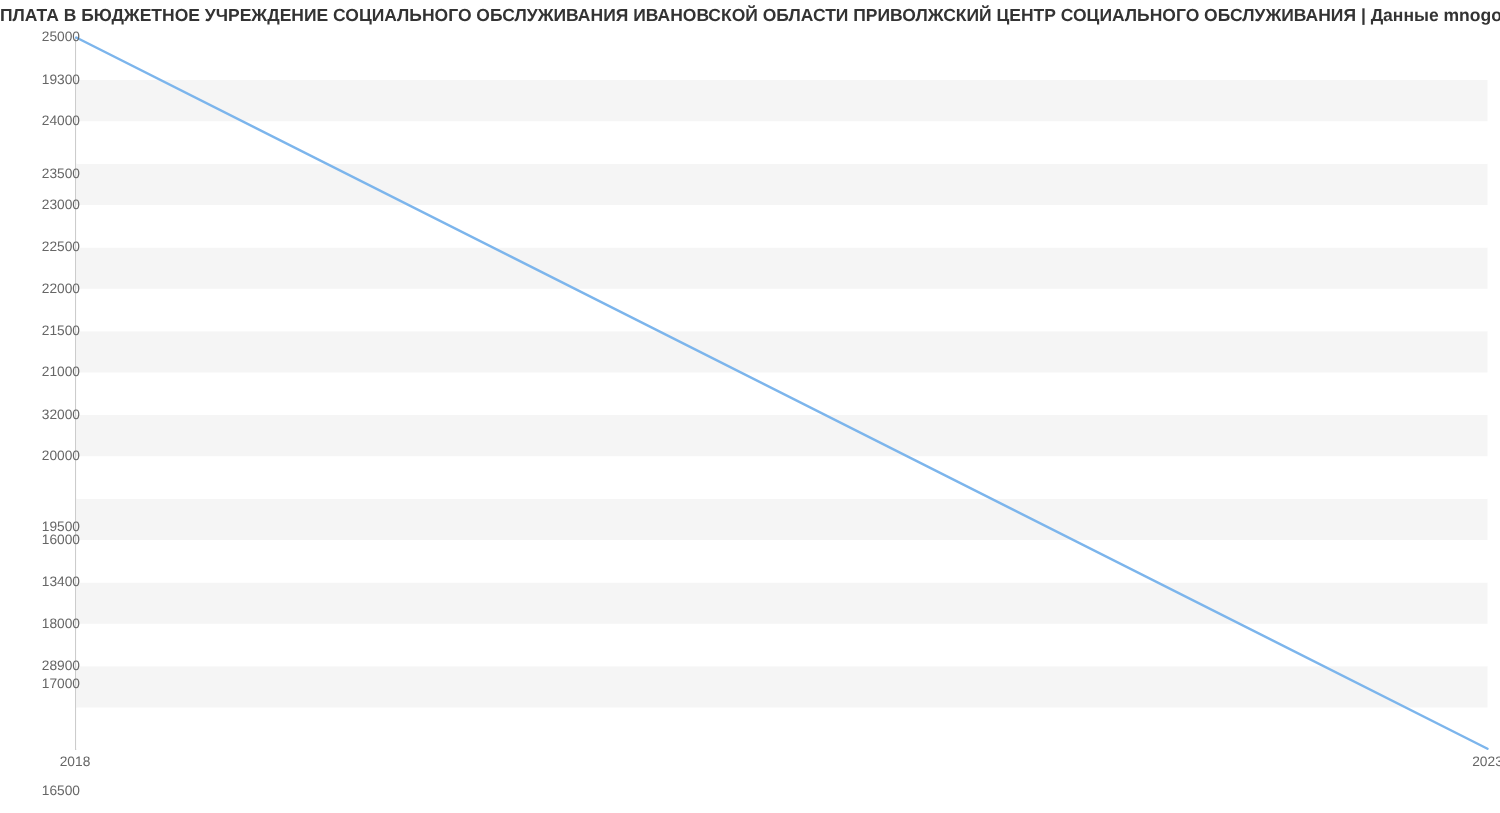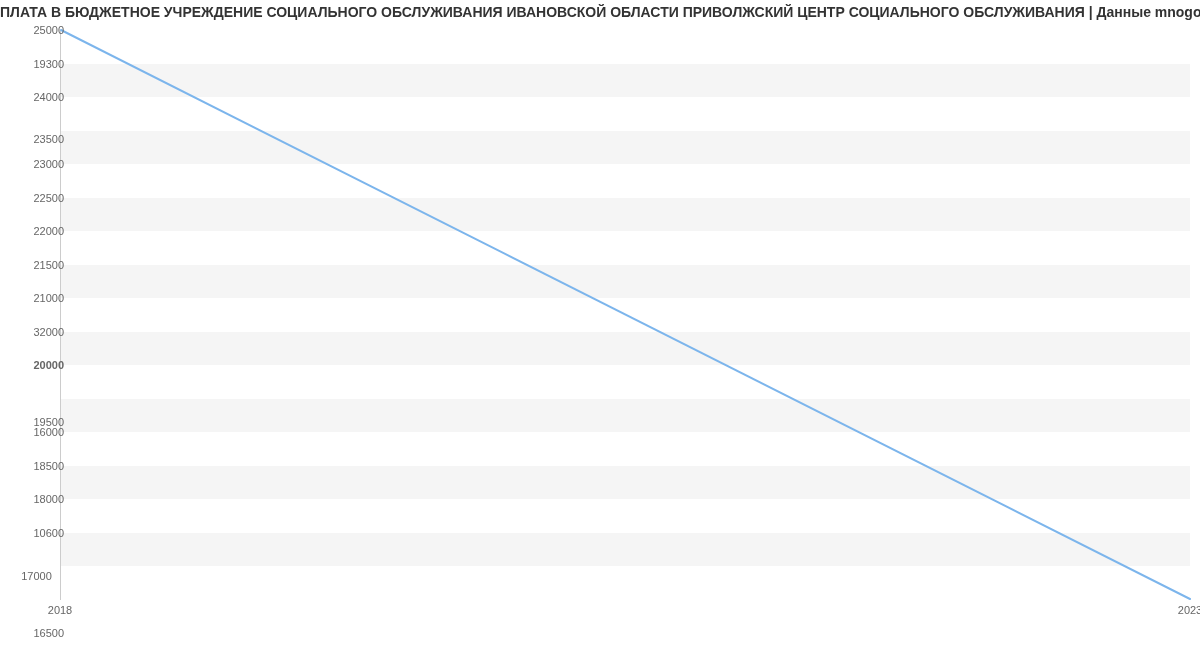--- a/index.html
+++ b/index.html
@@ -98,27 +98,27 @@
       <div class="band" style="top: 134.118px; height: 33.5294px; background: rgb(255, 255, 255);"></div>
       <div class="band" style="top: 100.588px; height: 33.5294px; background: rgb(245, 245, 245);"></div>
       <div class="band" style="top: 67.0588px; height: 33.5294px; background: rgb(255, 255, 255);"></div>
       <div class="band" style="top: 33.5294px; height: 33.5294px; background: rgb(245, 245, 245);"></div>
       <div class="band" style="top: 0px; height: 33.5294px; background: rgb(255, 255, 255);"></div>
     <svg class="line-layer" viewBox="0 0 1130 570" preserveAspectRatio="none">
       <path class="series-path" d="M0.00 0.00 L1130.00 570.00" stroke="#7cb5ec"></path>
     </svg>
   </div>
 <div class="y-tick" style="top: 633px;">16500</div>
-    <div class="y-tick" style="top: 576px; text-align: center;">17000</div>
-    <div class="y-tick" style="top: 532.941px;">10600</div>
+    <div class="y-tick" style="top: 547px;">17000</div>
+    <div class="y-tick" style="top: 532.941px;">28900</div>
     <div class="y-tick" style="top: 499.412px;">18000</div>
-    <div class="y-tick" style="top: 465.882px;">18500</div>
+    <div class="y-tick" style="top: 465.882px;">13400</div>
     <div class="y-tick" style="top: 432.353px;">16000</div>
     <div class="y-tick" style="top: 422px;">19500</div>
-    <div class="y-tick" style="top: 365.294px; font-weight: bold;">20000</div>
+    <div class="y-tick" style="top: 365.294px;">20000</div>
     <div class="y-tick" style="top: 331.765px;">32000</div>
     <div class="y-tick" style="top: 298.235px;">21000</div>
     <div class="y-tick" style="top: 264.706px;">21500</div>
     <div class="y-tick" style="top: 231.176px;">22000</div>
     <div class="y-tick" style="top: 197.647px;">22500</div>
     <div class="y-tick" style="top: 164.118px;">23000</div>
     <div class="y-tick" style="top: 115px; margin-top: 24px;">23500</div>
     <div class="y-tick" style="top: 97.0588px;">24000</div>
     <div class="y-tick" style="top: 63.5294px;">19300</div>
     <div class="y-tick" style="top: 30px;">25000</div>

